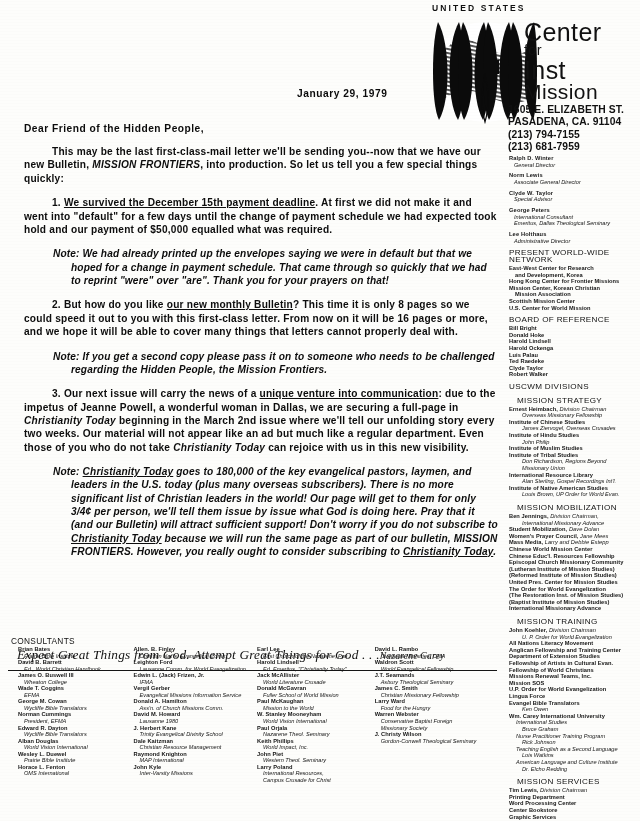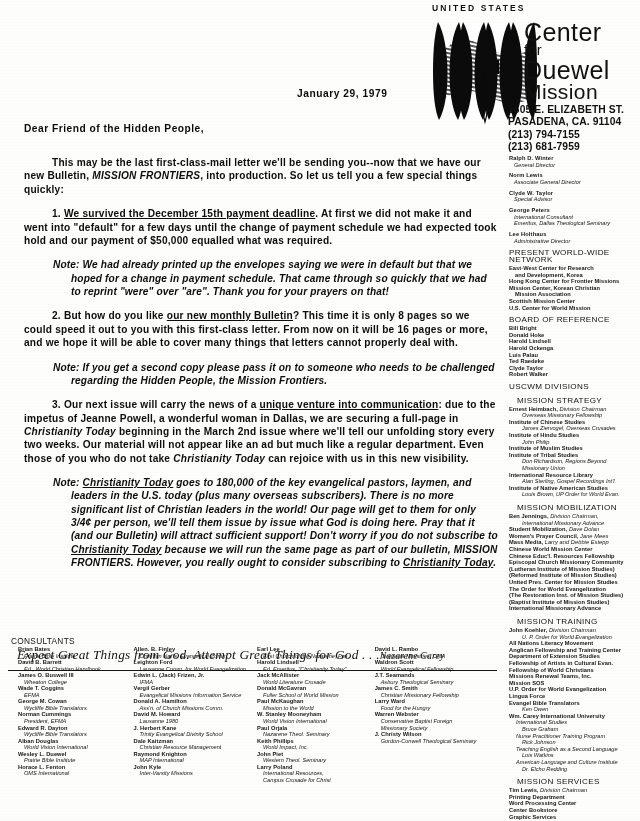--- a/index.html
+++ b/index.html
@@ -118,21 +118,20 @@
   .body {
     position: absolute;
     left: 24px;
     top: 145px;
     width: 474px;
     font-size: 10.15px;
     font-weight: bold;
     line-height: 13.4px;
     letter-spacing: .22px;
     color: #0d0d0d;
-    margin-top: 11px;
   }
   .body p { margin: 0 0 11px 0; }
   .body .indent-first { text-indent: 28px; }
   .body i, .body em { font-style: italic; }
   .body u { text-decoration: underline; text-underline-offset: 1px; }
   .note {
     font-style: italic;
     font-weight: bold;
     margin: 0 0 0 0;
     padding-left: 47px;
@@ -246,21 +245,21 @@
         </g>
         <rect x="28" y="44" width="12" height="14" fill="#0b0b0b"></rect>
         <rect x="55" y="44" width="12" height="14" fill="#0b0b0b"></rect>
         <path d="M53 60 C49 74 49 92 53 106 C57 92 57 74 53 60 Z" fill="none" stroke="#0b0b0b" stroke-width="1.2"></path>
       </svg>
     </div>
 
     <div class="logo-words">
       <div class="w-center">Center</div>
       <div class="w-for">for</div>
-      <div class="w-world">Duewel</div>
+      <div class="w-world">Inst</div>
       <div class="w-mission">Mission</div>
     </div>
   </div>
 
   <div class="addr">
     <div>1605 E. ELIZABETH ST.</div>
     <div>PASADENA, CA. 91104</div>
     <div>(213) 794-7155</div>
     <div>(213) 681-7959</div>
   </div>

